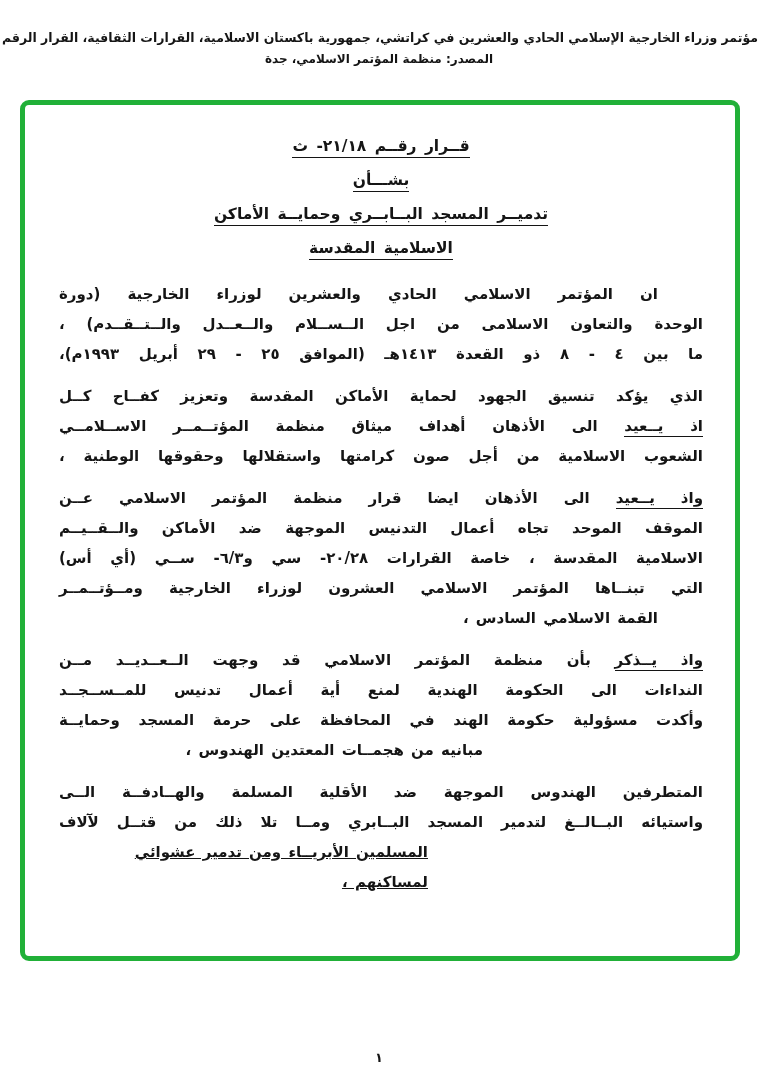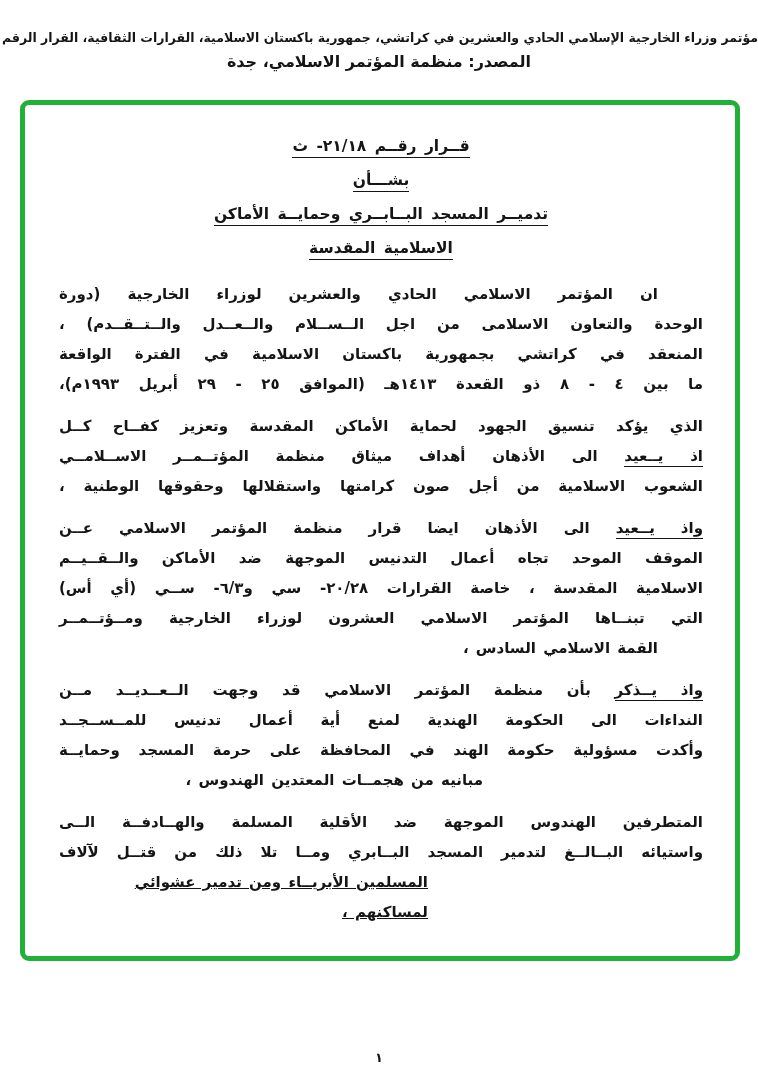--- a/index.html
+++ b/index.html
@@ -8,21 +8,21 @@
     width:758px;height:1078px;
     background:#ffffff;
     margin:0 auto;
     overflow:hidden;
     font-family:"DejaVu Sans", sans-serif;
     color:#151515;
   }
   
   .header{position:absolute;top:30px;left:0;right:0;text-align:center;direction:rtl;}
   .h1{font-size:12.5px;font-weight:bold;letter-spacing:0;white-space:nowrap;}
-  .h2{font-size:16px;font-weight:bold;margin-top:7px;}
+  .h2{font-size:12px;font-weight:bold;margin-top:7px;}
   
   .frame{
     position:absolute;left:20px;top:100px;
     width:720px;height:861px;
     box-sizing:border-box;
     border:5px solid #21b038;
     border-radius:9px;
     background:#fff;
   }
   .content{padding:24px 32px 0 34px;direction:rtl;}
@@ -76,21 +76,20 @@
         </div>
         <div class="title-line">
           <span class="tl-underline">الاسلامية المقدسة</span>
         </div>
       </div>
 
       <div class="body-block">
           <div class="para">
             <div class="line full" style="padding-right: 45px;"><span>ان المؤتمر الاسلامي الحادي والعشرين لوزراء الخارجية (دورة</span></div>
             <div class="line full"><span>الوحدة والتعاون الاسلامى من اجل الــســلام والــعــدل والــتــقــدم) ،</span></div>
-            <div class="line full"><span>المنعقد في كراتشي بجمهورية باكستان الاسلامية في الفترة الواقعة</span></div>
             <div class="line full"><span>ما بين ٤ - ٨ ذو القعدة ١٤١٣هـ (الموافق ٢٥ - ٢٩ أبريل ١٩٩٣م)،</span></div>
           </div>
           <div class="para">
             <div class="line full"><span>الذي يؤكد تنسيق الجهود لحماية الأماكن المقدسة وتعزيز كفــاح كــل</span></div>
             <div class="line full"><span class="ul">اذ يــعيد</span> <span>الى الأذهان أهداف ميثاق منظمة المؤتــمــر الاســلامــي</span></div>
             <div class="line full"><span>الشعوب الاسلامية من أجل صون كرامتها واستقلالها وحقوقها الوطنية ،</span></div>
           </div>
           <div class="para">
             <div class="line full"><span class="ul">واذ يــعيد</span> <span>الى الأذهان ايضا قرار منظمة المؤتمر الاسلامي عــن</span></div>
             <div class="line full"><span>الموقف الموحد تجاه أعمال التدنيس الموجهة ضد الأماكن والــقــيــم</span></div>

